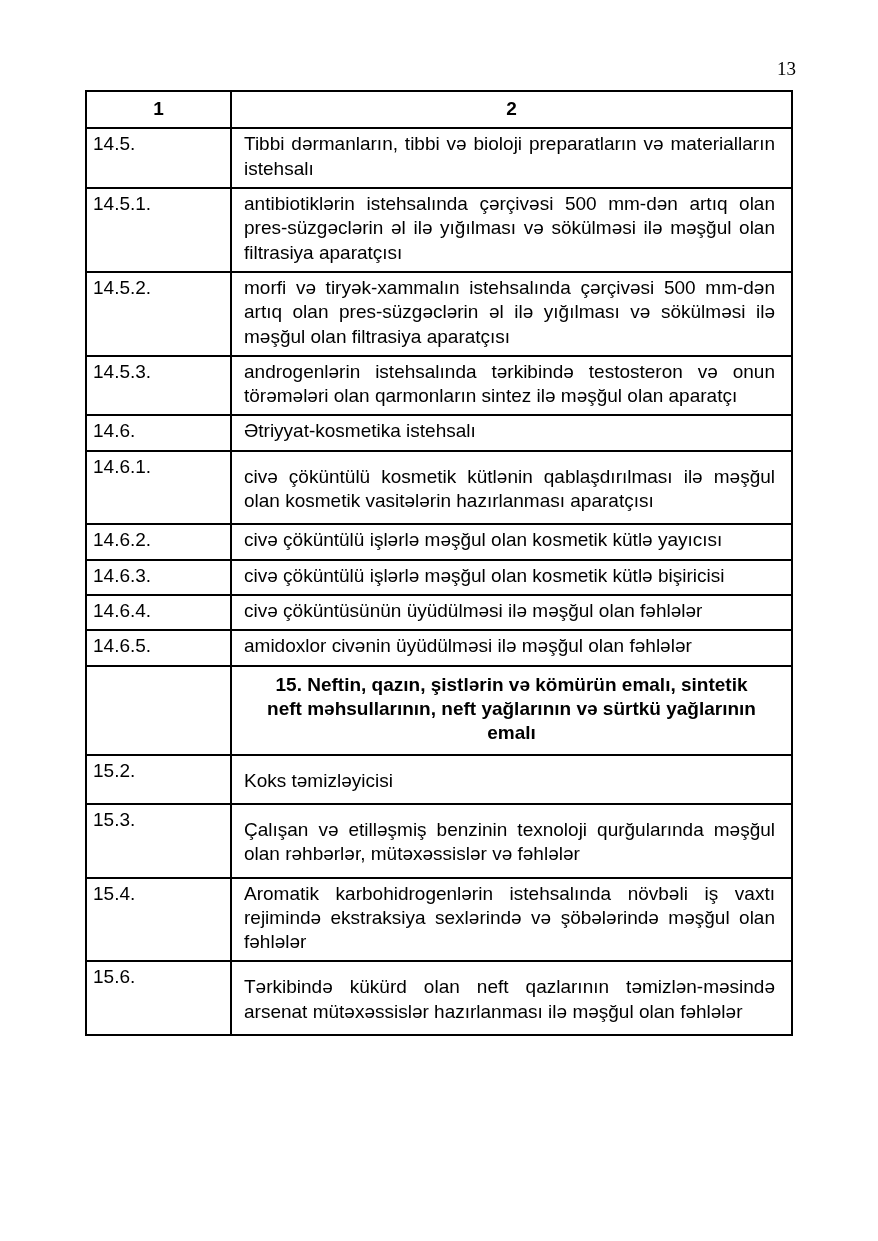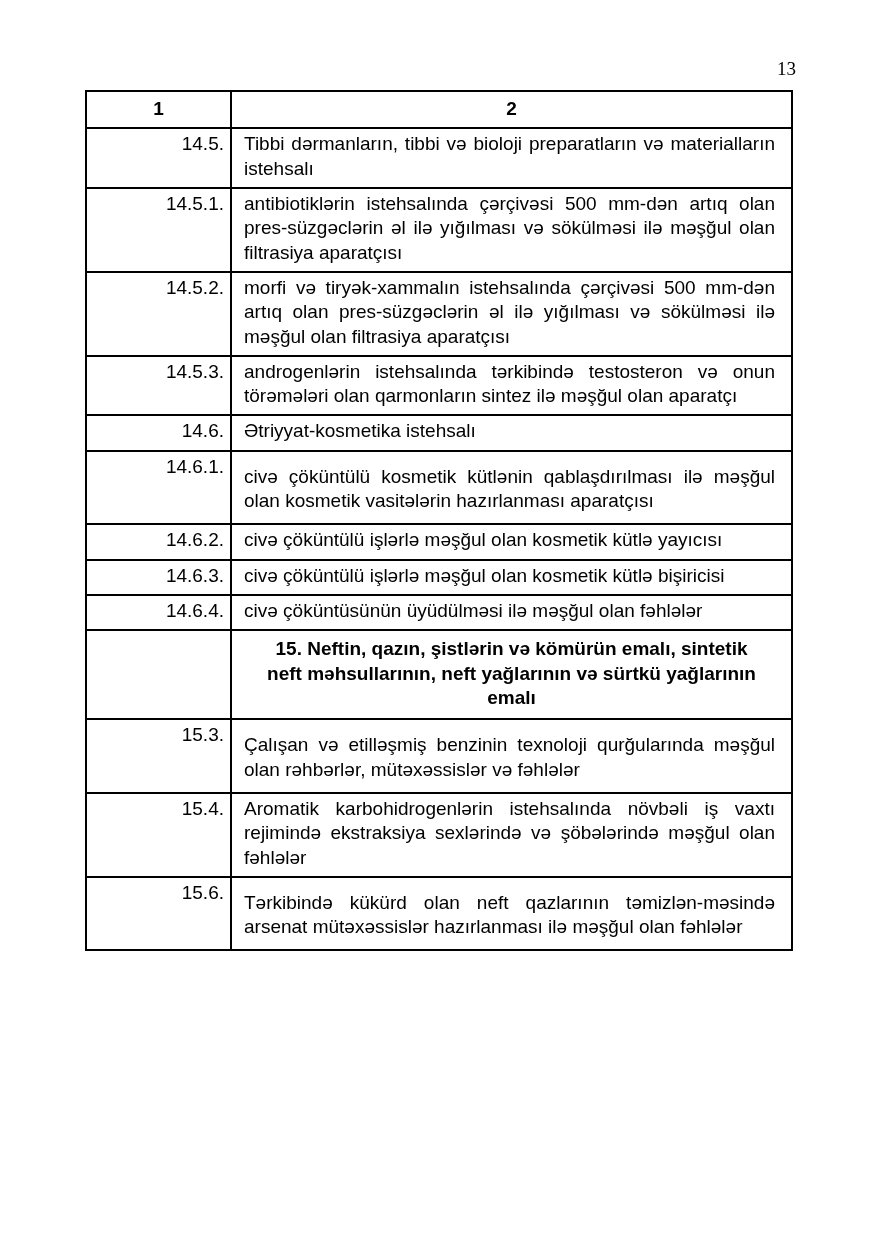--- a/index.html
+++ b/index.html
@@ -42,21 +42,21 @@
     box-sizing: border-box;
   }
   .doc-table th {
     font-weight: bold;
     text-align: center;
     padding: 5px 4px 6px;
   }
   .doc-table th.col-num { width: 145px; }
   .doc-table td.num {
     width: 145px;
-    text-align: right;
+    text-align: left;
     padding: 3px 6px 6px;
   }
   .doc-table td.txt {
     text-align: justify;
     padding: 3px 16px 6px 12px;
   }
   .doc-table td.txt.section {
     font-weight: bold;
     text-align: center;
     padding: 6px 26px 8px;
@@ -119,27 +119,35 @@
     <tr>
       <td class="num">14.6.3.</td>
       <td class="txt">civə çöküntülü işlərlə məşğul olan kosmetik kütlə bişiricisi</td>
     </tr>
 
     <tr>
       <td class="num">14.6.4.</td>
       <td class="txt">civə çöküntüsünün üyüdülməsi ilə məşğul olan fəhlələr</td>
     </tr>
 
+    <tr>
+      <td class="num">14.6.5.</td>
+      <td class="txt">amidoxlor civənin üyüdülməsi ilə məşğul olan fəhlələr</td>
+    </tr>
 
     <tr>
       <td class="num"></td>
       <td class="txt section">15. Neftin, qazın, şistlərin və kömürün emalı, sintetik neft məhsullarının, neft yağlarının və sürtkü yağlarının emalı</td>
     </tr>
 
 
+    <tr>
+      <td class="num">15.2.</td>
+      <td class="txt pad">Koks təmizləyicisi</td>
+    </tr>
 
     <tr>
       <td class="num">15.3.</td>
       <td class="txt pad">Çalışan və etilləşmiş benzinin texnoloji qurğularında məşğul olan rəhbərlər, mütəxəssislər və fəhlələr</td>
     </tr>
 
     <tr>
       <td class="num">15.4.</td>
       <td class="txt">Aromatik karbohidrogenlərin istehsalında növbəli iş vaxtı rejimində  ekstraksiya sexlərində və şöbələrində məşğul olan fəhlələr</td>
     </tr>

